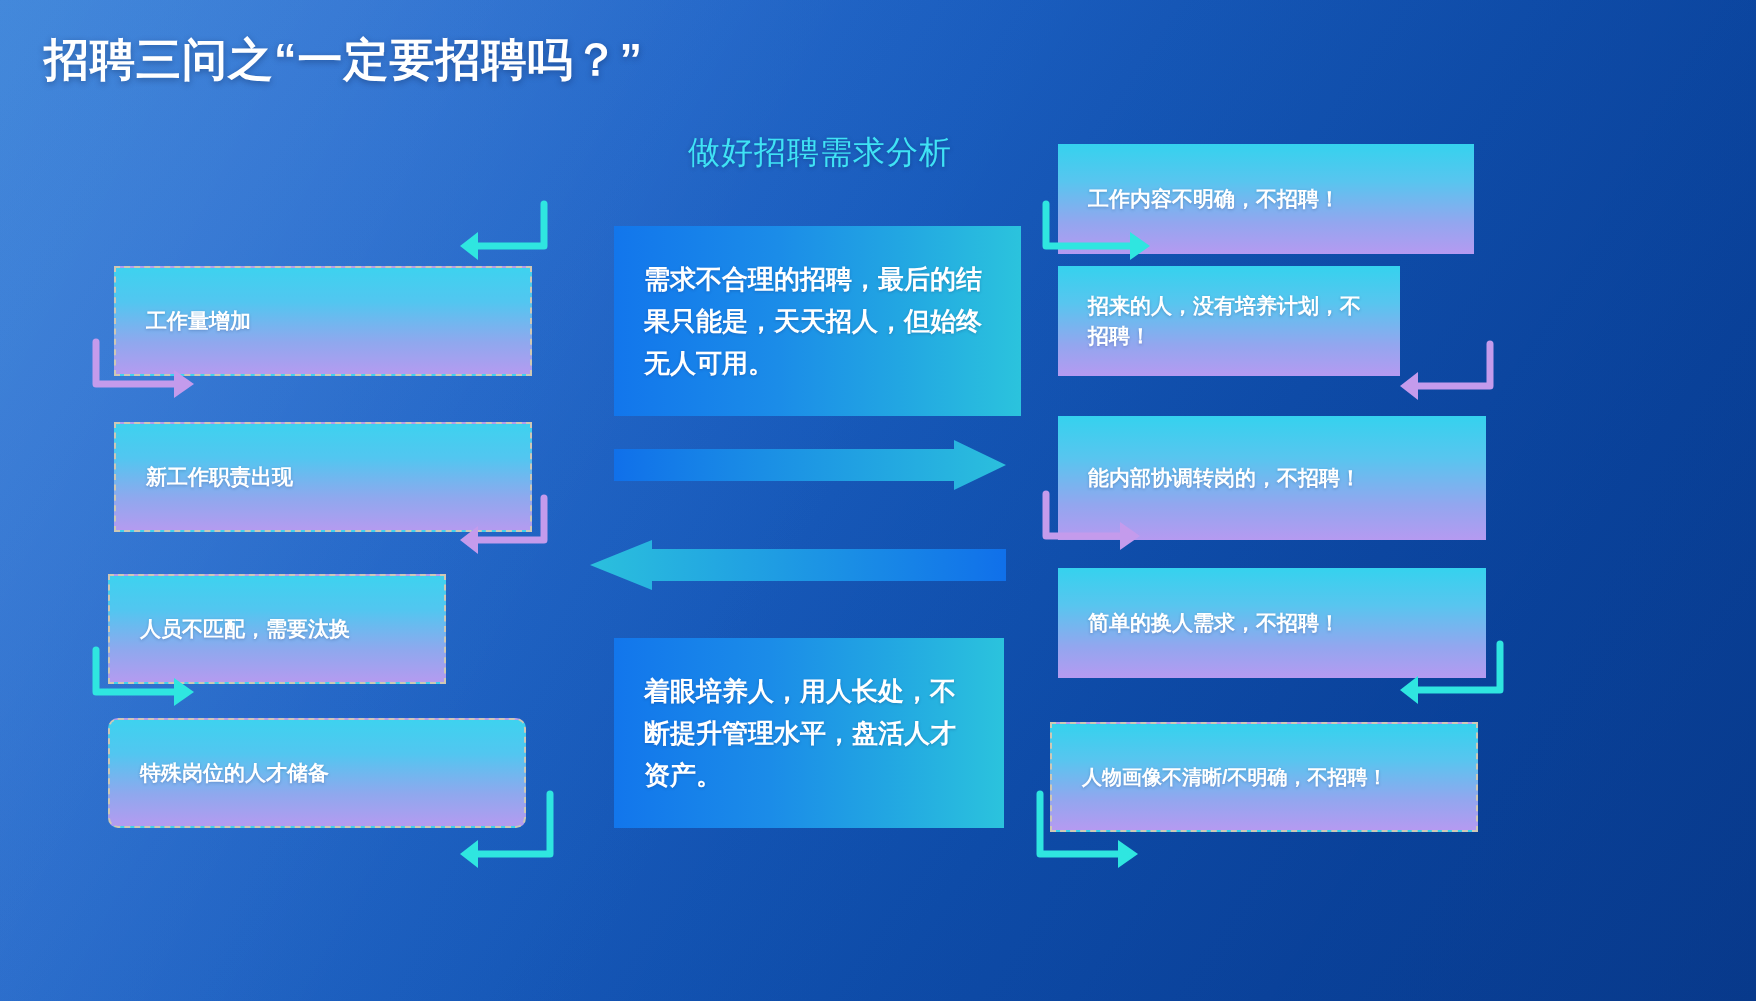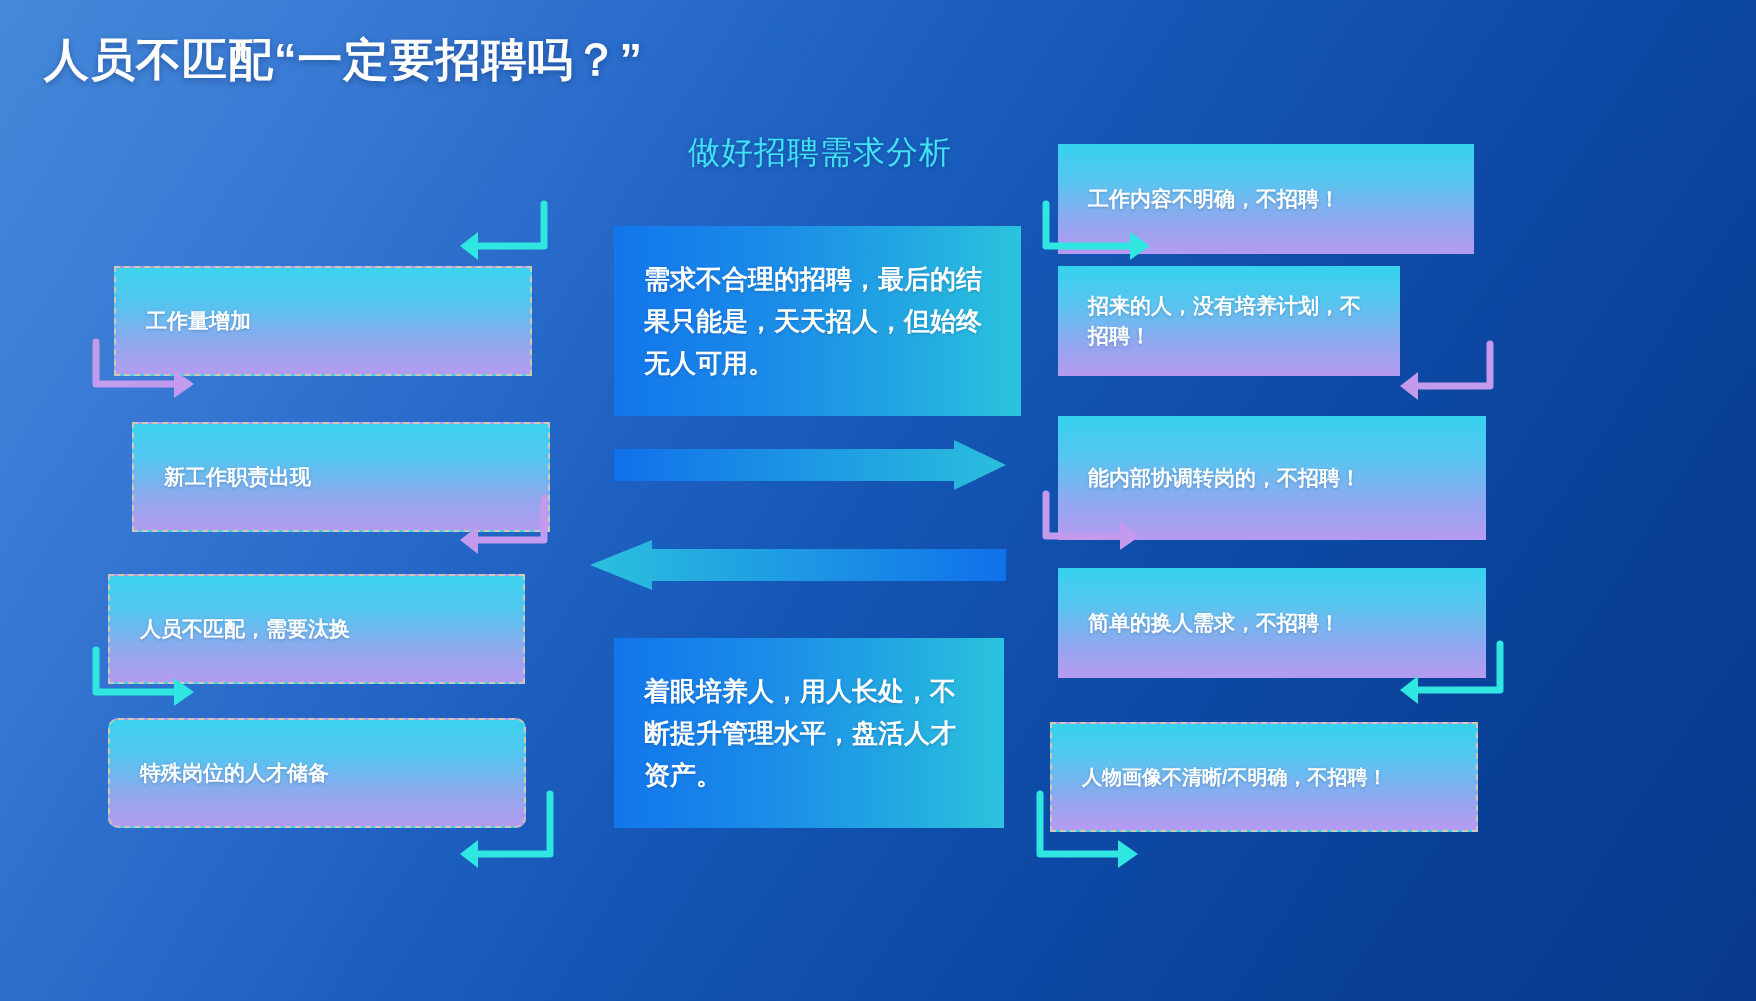--- a/index.html
+++ b/index.html
@@ -100,34 +100,34 @@
   .big-arrow { position: absolute; z-index: 5; }
 
   
   .elbow { position: absolute; z-index: 5; }
 </style>
 </head>
 <body>
 
 <div id="slide">
 
-  <div id="title">人员不匹配“一定要招聘吗？”</div>
+  <div id="title">招聘三问之“一定要招聘吗？”</div>
 
   <div id="mid-heading">做好招聘需求分析</div>
 
 
   <div class="box card-left" style="left:114px; top:266px; width:418px; height:110px;">
     <div class="txt">工作量增加</div>
   </div>
 
-  <div class="box card-left" style="left:132px; top:422px; width:418px; height:110px;">
+  <div class="box card-left" style="left:114px; top:422px; width:418px; height:110px;">
     <div class="txt">新工作职责出现</div>
   </div>
 
-  <div class="box card-left" style="left:108px; top:574px; width:417px; height:110px;">
+  <div class="box card-left" style="left:108px; top:574px; width:338px; height:110px;">
     <div class="txt">人员不匹配，需要汰换</div>
   </div>
 
   <div class="box card-left" style="left:108px; top:718px; width:418px; height:110px;border-radius:10px;">
     <div class="txt">特殊岗位的人才储备</div>
   </div>
 
   <svg class="elbow" style="left:438px; top:200px;" width="120" height="72" viewBox="0 0 120 72">
     <path d="M106 4 L106 46 L36 46" fill="none" stroke="#2fe6e0" stroke-width="7" stroke-linecap="round" stroke-linejoin="round"></path>
     <path d="M40 32 L22 46 L40 60 Z" fill="#2fe6e0"></path>

